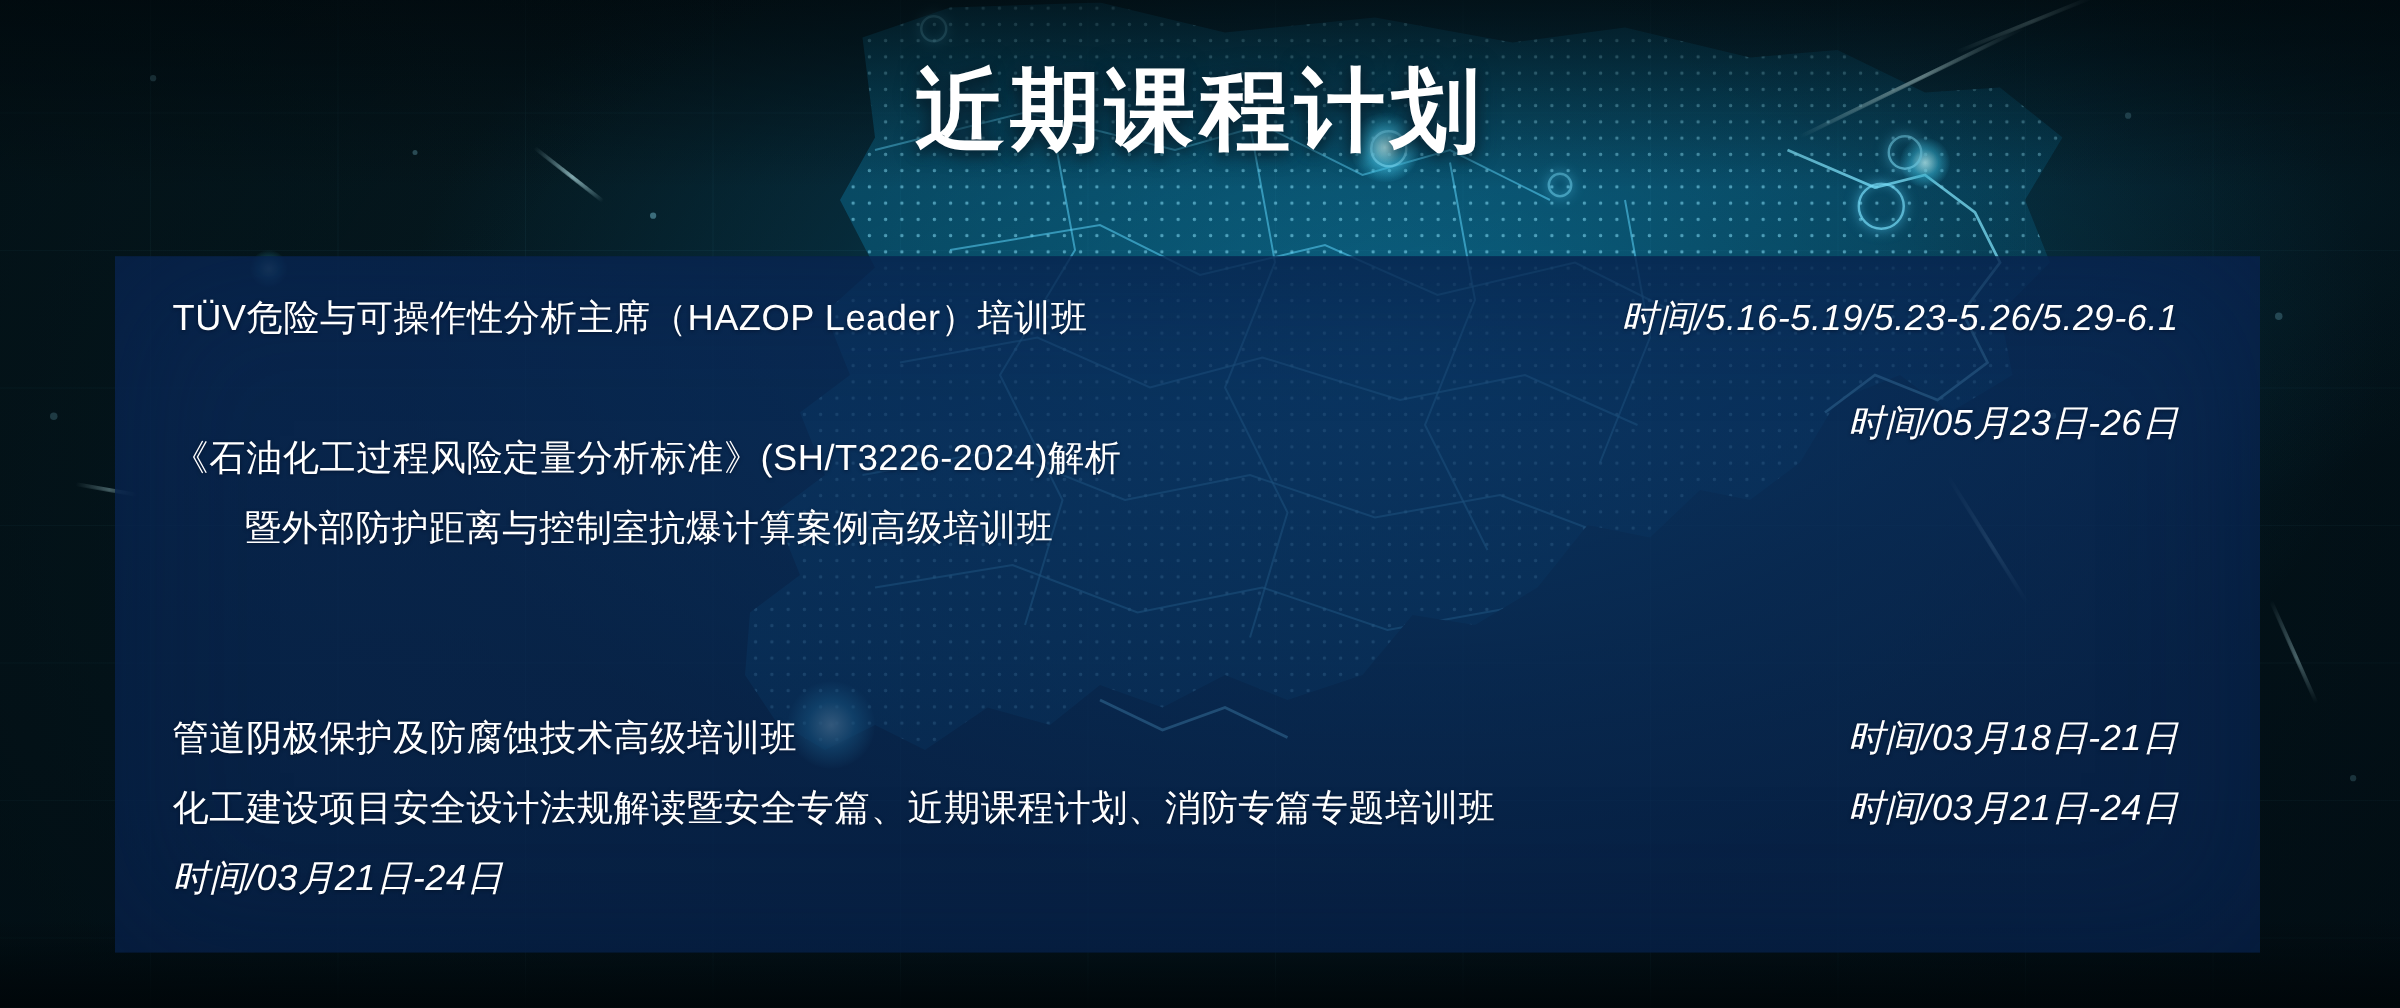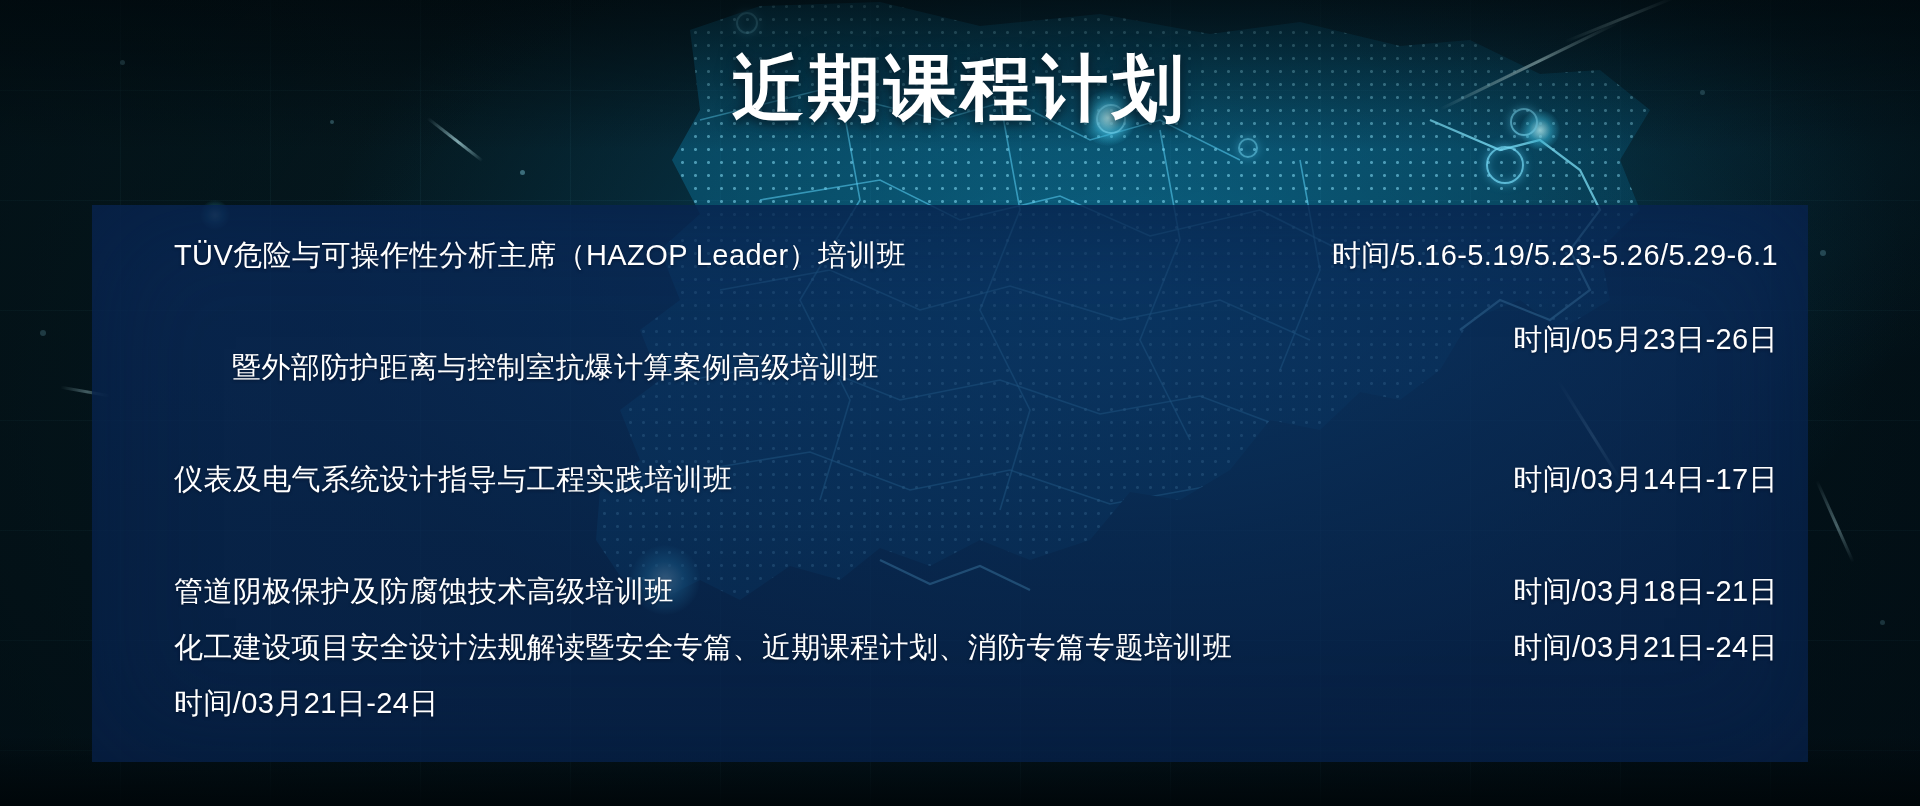--- a/index.html
+++ b/index.html
@@ -104,23 +104,22 @@
     top:205px;
     width:1716px;
     height:557px;
     background:linear-gradient(180deg, rgba(10,42,90,.80) 0%, rgba(9,40,86,.74) 55%, rgba(8,36,78,.80) 100%);
     box-shadow:inset 0 0 120px rgba(4,22,52,.45);
   }
 
   .rows{
     position:absolute;
     left:0; right:0; top:0;
-    padding:22px 30px 0 46px;
+    padding:22px 65px 0 46px;
     box-sizing:border-box;
-    margin-left:36px;
   }
 
   .row{
     display:flex;
     align-items:flex-start;
     justify-content:space-between;
     min-height:56px;
     color:#ffffff;
   }
   .row .course{
@@ -136,20 +135,21 @@
     padding-left:58px;
   }
   .row .date{
     font-size:29px;
     line-height:56px;
     letter-spacing:.4px;
     white-space:nowrap;
     text-shadow:0 1px 3px rgba(0,10,28,.55);
     flex:0 0 auto;
     text-align:right;
+    font-style:italic;
   }
   .row.two-line .date{
     line-height:112px;
   }
 </style>
 </head>
 <body>
 
 <div class="stage">
 
@@ -245,29 +245,26 @@
   <div class="panel">
     <div class="rows">
 
       <div class="row">
         <div class="course">TÜV危险与可操作性分析主席（HAZOP Leader）培训班</div>
         <div class="date">时间/5.16-5.19/5.23-5.26/5.29-6.1</div>
       </div>
 
       <div class="row two-line">
         <div class="course">
+          <span>《石油化工过程风险定量分析标准》(SH/T3226-2024)解析</span>
           <span class="line2">暨外部防护距离与控制室抗爆计算案例高级培训班</span>
         </div>
         <div class="date">时间/05月23日-26日</div>
       </div>
 
-      <div class="row">
-        <div class="course">仪表及电气系统设计指导与工程实践培训班</div>
-        <div class="date">时间/03月14日-17日</div>
-      </div>
 
       <div class="row">
       </div>
 
       <div class="row">
         <div class="course">管道阴极保护及防腐蚀技术高级培训班</div>
         <div class="date">时间/03月18日-21日</div>
       </div>
 
       <div class="row">

